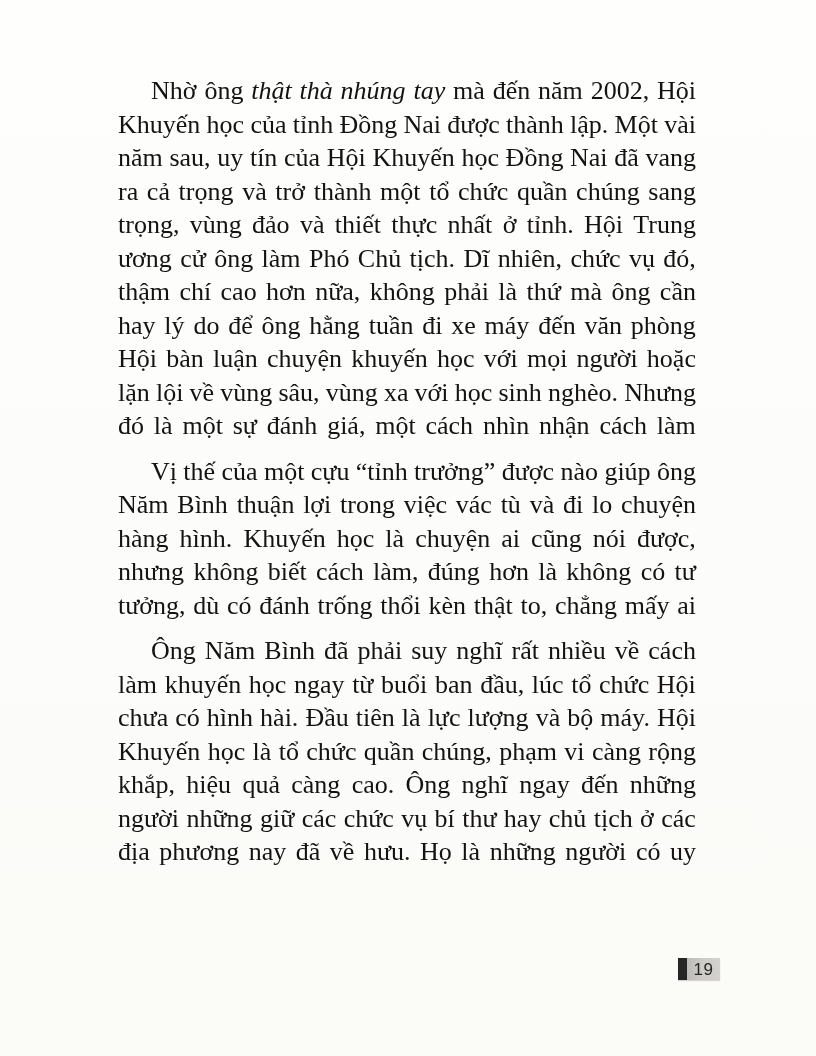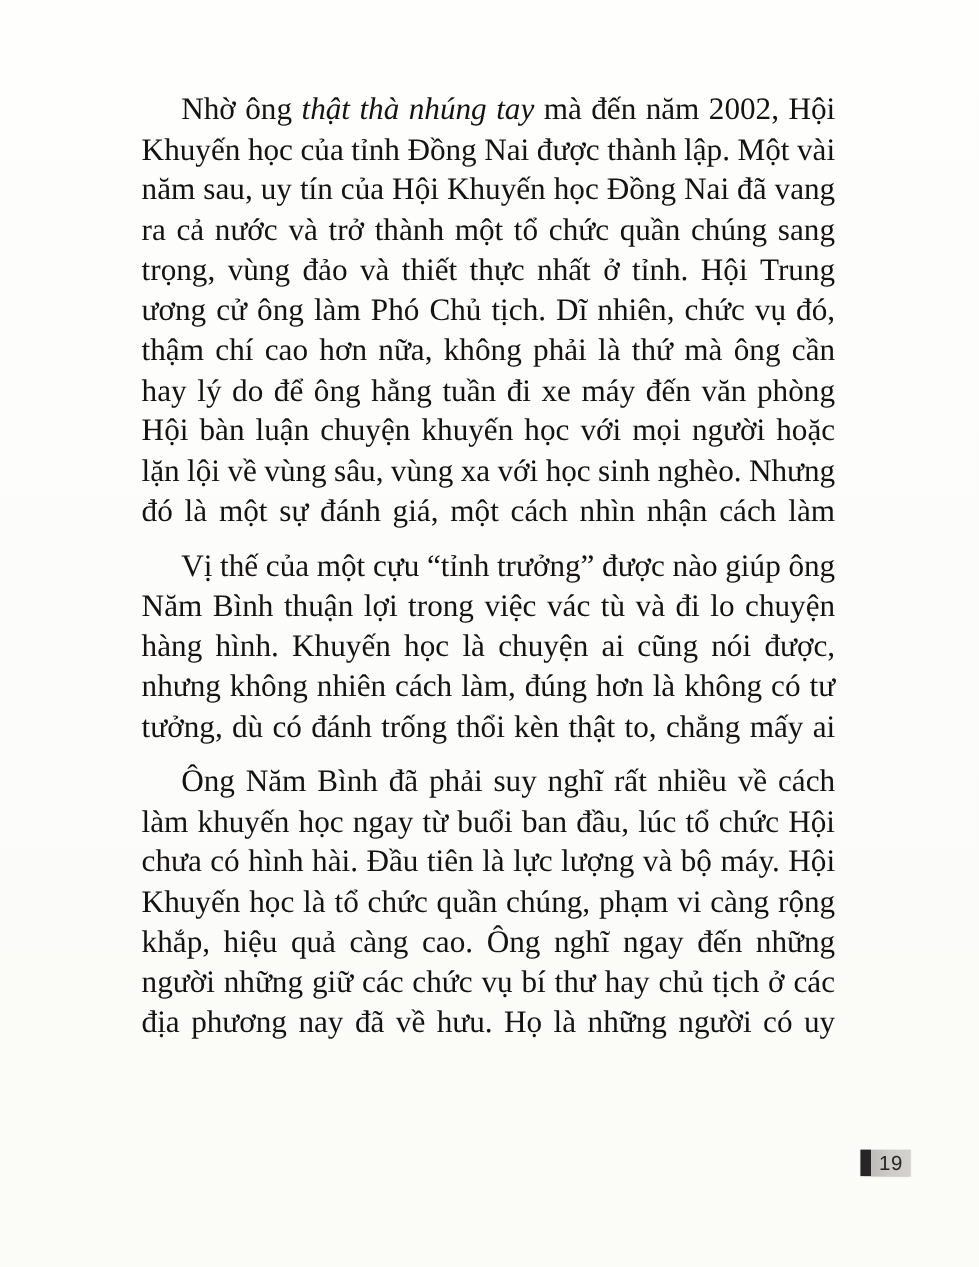--- a/index.html
+++ b/index.html
@@ -47,21 +47,21 @@
     padding-left: 33px;
   }
   .line.indent:not(.just) {
     text-indent: 33px;
   }
   .w.italic {
     font-style: italic;
   }
   .page-number-badge {
     position: absolute;
-    left: 717px;
+    left: 678px;
     top: 958px;
     width: 42px;
     height: 22px;
     display: flex;
     align-items: stretch;
     box-shadow: 0 1px 1px rgba(0,0,0,0.15);
   }
   .page-number-bar {
     width: 9px;
     background: #262626;
@@ -124,21 +124,21 @@
           <span class="w">Khuyến</span>
           <span class="w">học</span>
           <span class="w">Đồng</span>
           <span class="w">Nai</span>
           <span class="w">đã</span>
           <span class="w">vang</span>
         </div>
         <div class="line just">
           <span class="w">ra</span>
           <span class="w">cả</span>
-          <span class="w">nước</span>
+          <span class="w">trọng</span>
           <span class="w">và</span>
           <span class="w">trở</span>
           <span class="w">thành</span>
           <span class="w">một</span>
           <span class="w">tổ</span>
           <span class="w">chức</span>
           <span class="w">quần</span>
           <span class="w">chúng</span>
           <span class="w">sang</span>
         </div>
@@ -275,21 +275,21 @@
           <span class="w">là</span>
           <span class="w">chuyện</span>
           <span class="w">ai</span>
           <span class="w">cũng</span>
           <span class="w">nói</span>
           <span class="w">được,</span>
         </div>
         <div class="line just">
           <span class="w">nhưng</span>
           <span class="w">không</span>
-          <span class="w">nhiên</span>
+          <span class="w">biết</span>
           <span class="w">cách</span>
           <span class="w">làm,</span>
           <span class="w">đúng</span>
           <span class="w">hơn</span>
           <span class="w">là</span>
           <span class="w">không</span>
           <span class="w">có</span>
           <span class="w">tư</span>
         </div>
         <div class="line just">

